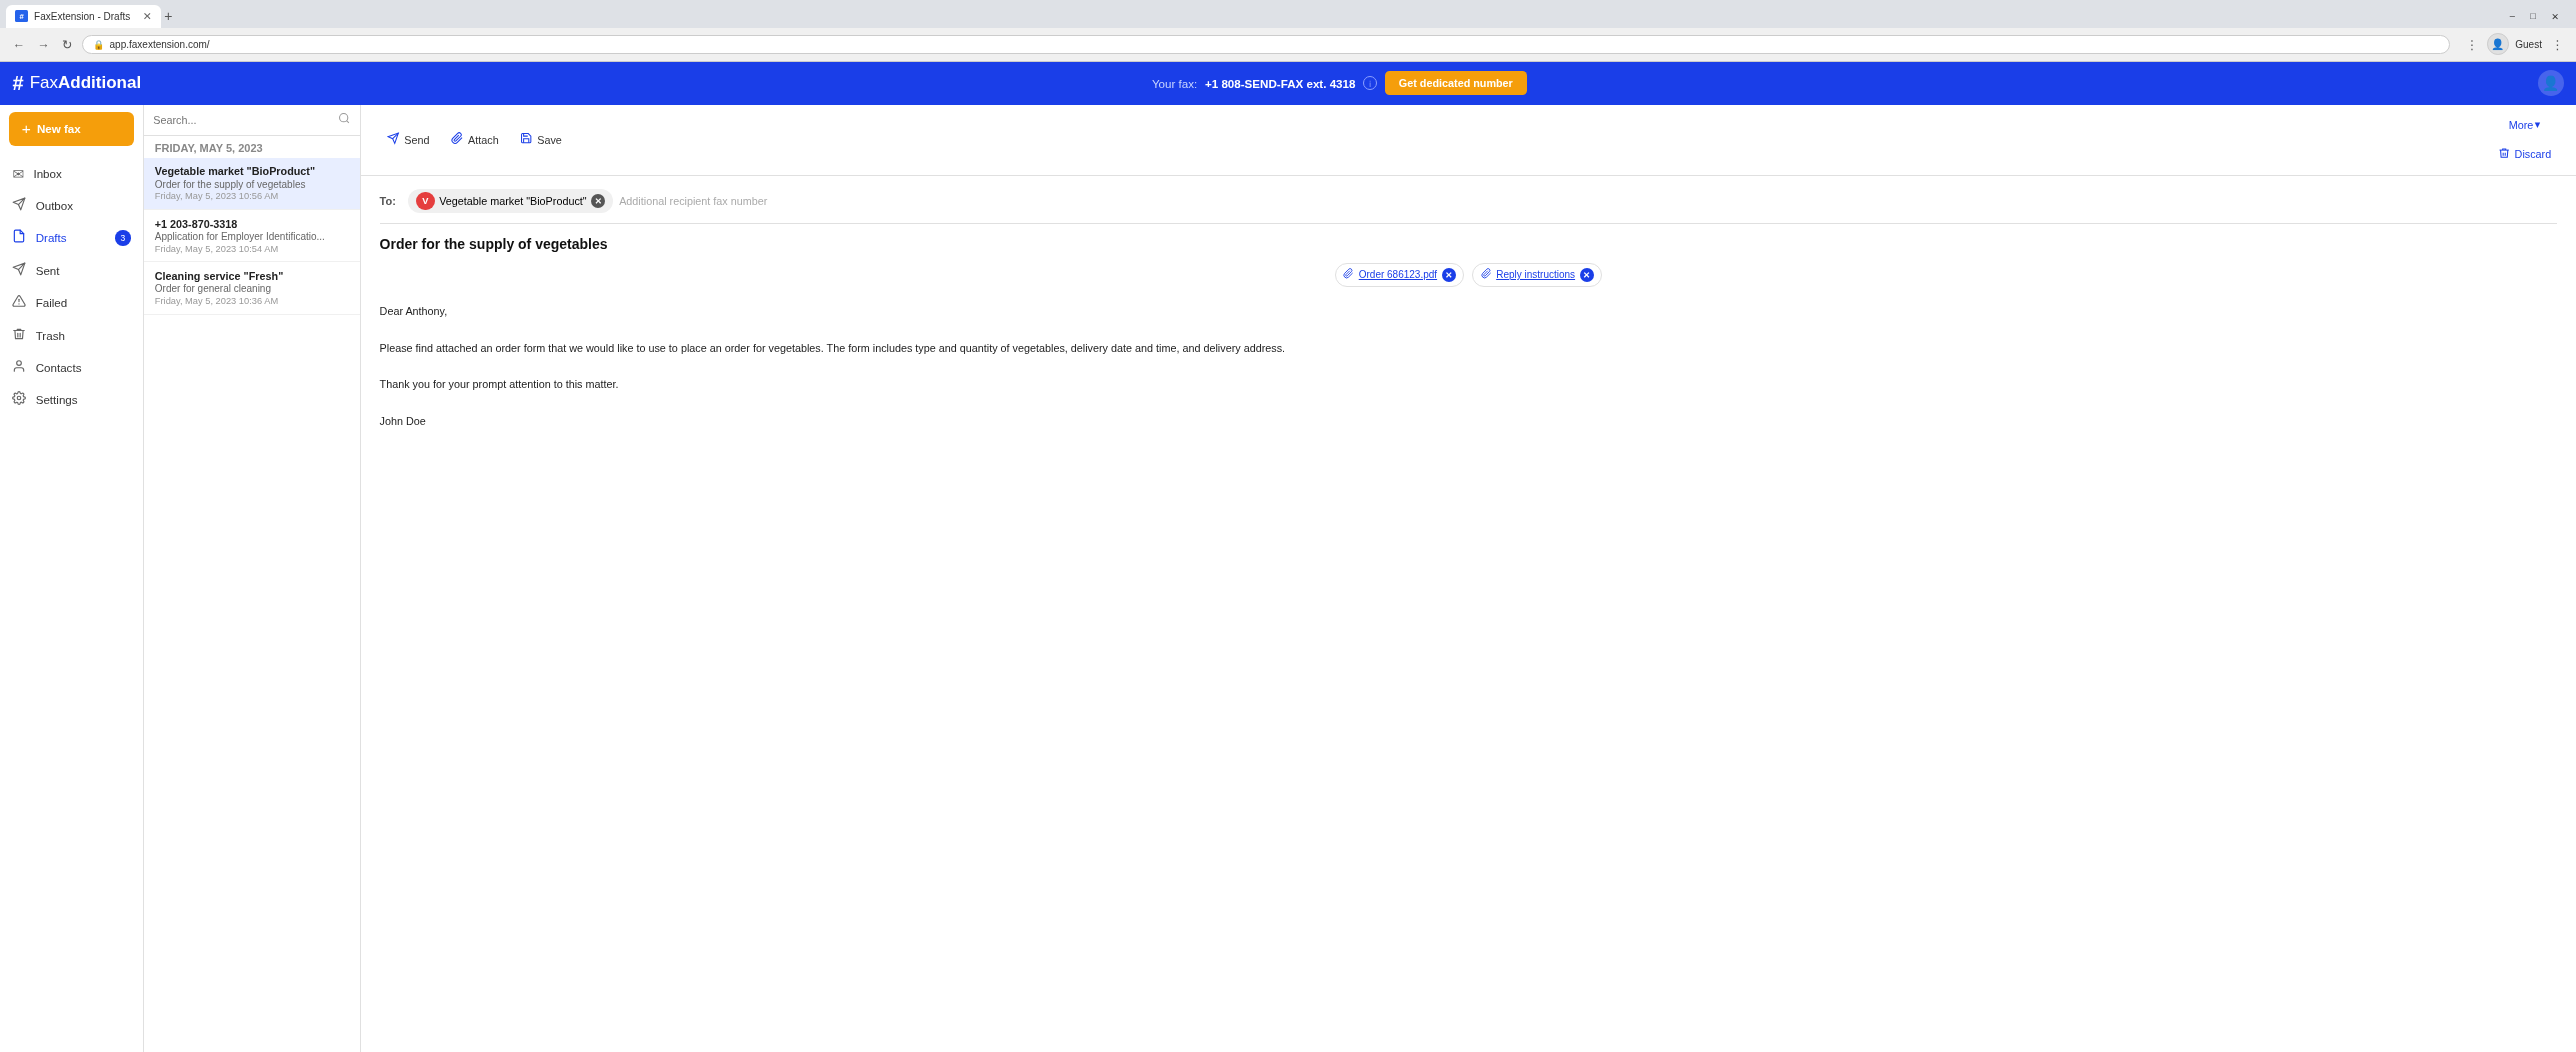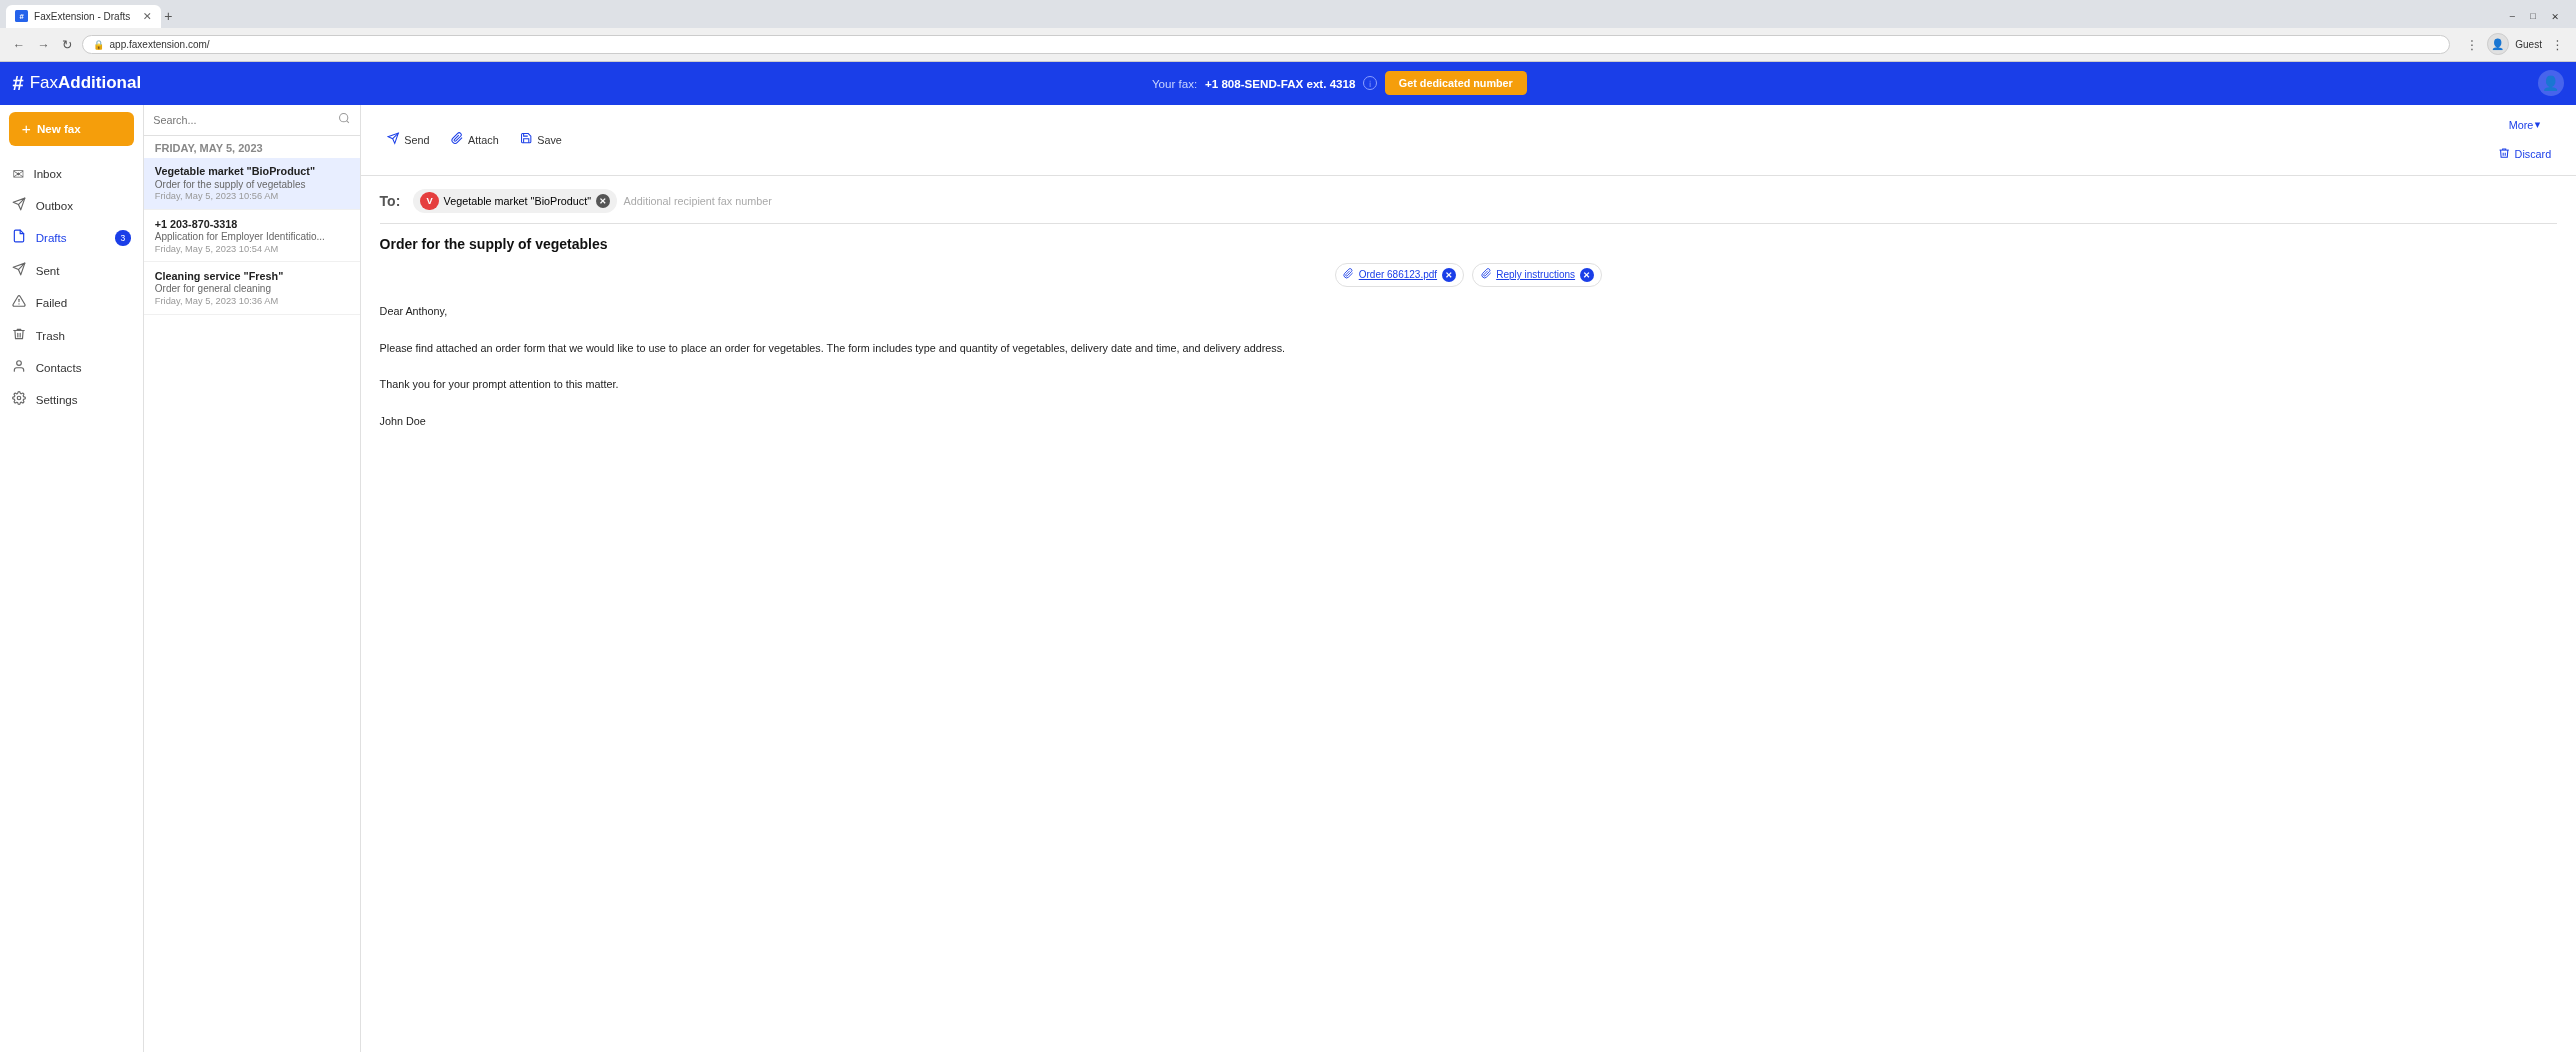--- a/index.html
+++ b/index.html
@@ -290,21 +290,21 @@
       padding: 12.4px 18.6px;
     }
     .to-field {
       display: flex;
       align-items: center;
       margin-bottom: 12.4px;
       border-bottom: 0.8px solid #e0e0e0;
       padding-bottom: 9.3px;
       gap: 6.2px;
     }
-    .to-label { font-weight: 600; color: #555; font-size: 14px; margin-right: 6.2px; }
+    .to-label { font-weight: 600; color: #555; font-size: 11px; margin-right: 6.2px; }
     .recipient-chip {
       display: flex;
       align-items: center;
       gap: 4.6px;
       background: #f0f0f0;
       border-radius: 15.5px;
       padding: 3.1px 7.7px;
       font-size: 10.8px;
     }
     .recipient-avatar {

